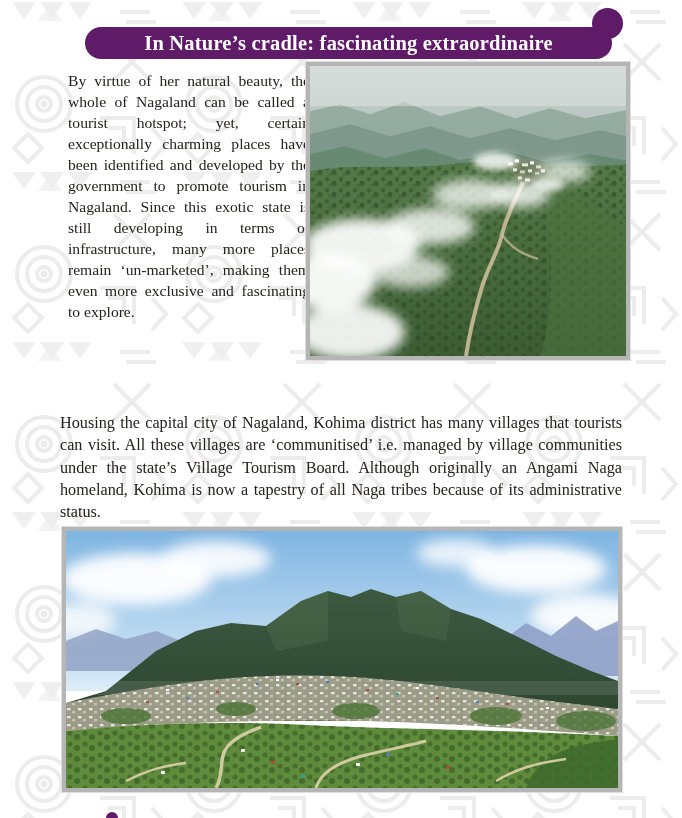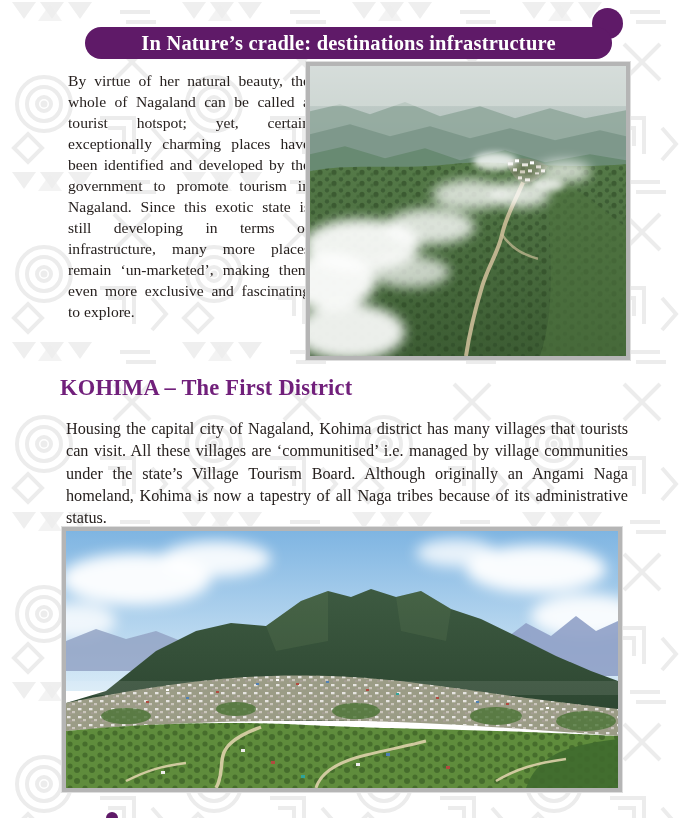--- a/index.html
+++ b/index.html
@@ -17,21 +17,21 @@
   .banner span{color:#ffffff;font-weight:bold;font-size:20.5px;letter-spacing:0.2px;}
   .intro{
     position:absolute;left:60px;top:62px;width:242px;margin:8px;
     font-size:15.6px;line-height:21px;text-align:justify;
   }
   .kohima-heading{
     position:absolute;left:60px;top:375px;margin:0;
     font-size:22.5px;font-weight:bold;color:#71207b;letter-spacing:0.2px;
   }
   .kohima-text{
-    position:absolute;left:60px;top:412px;width:562px;margin:6px;
+    position:absolute;left:60px;top:412px;width:562px;margin:0;
     font-size:16.2px;line-height:22.3px;text-align:justify;
   }
   .photo-frame{
     position:absolute;box-sizing:border-box;background:#fff;
     border:4px solid #b5b5b5;outline:1px solid #dedede;
   }
   .photo-frame svg{display:block;width:100%;height:100%;}
   .photo1{left:306px;top:62px;width:324px;height:298px;}
   .photo2{left:62px;top:527px;width:560px;height:265px;}
 </style>
@@ -65,21 +65,21 @@
         <circle cx="44" cy="104" r="3.5" fill="#ececec"></circle>
       </pattern>
     </defs>
     <rect x="0" y="0" width="682" height="818" fill="url(#tribal)"></rect>
   </svg>
 
   <div class="accent-circle"></div>
   <div class="bottom-dot"></div>
 
   <div class="banner">
-    <span>In Nature’s cradle: destinations infrastructure</span>
+    <span>In Nature’s cradle: fascinating extraordinaire</span>
   </div>
 
   <p class="intro">By virtue of her natural beauty, the whole of Nagaland can be called a tourist hotspot; yet, certain exceptionally charming places have been identified and developed by the government to promote tourism in Nagaland. Since this exotic state is still developing in terms of infrastructure, many more places remain ‘un-marketed’, making them even more exclusive and fascinating to explore.</p>
 
   <figure class="photo-frame photo1" style="margin:0;">
     <svg viewBox="0 0 316 289" preserveAspectRatio="none" xmlns="http://www.w3.org/2000/svg">
       <defs>
         <linearGradient id="p1sky" x1="0" y1="0" x2="0" y2="1">
           <stop offset="0" stop-color="#ccd4d3"></stop>
             <stop offset="1" stop-color="#9db2a8"></stop>
@@ -143,21 +143,20 @@
           <ellipse cx="255" cy="105" rx="26" ry="11" opacity="0.7"></ellipse>
           <ellipse cx="40" cy="265" rx="55" ry="28" opacity="0.9"></ellipse>
           <ellipse cx="100" cy="205" rx="40" ry="16" opacity="0.7"></ellipse>
         </g>
         <ellipse cx="185" cy="95" rx="22" ry="9" opacity="0.8" filter="url(#p1blur2)"></ellipse>
         <ellipse cx="238" cy="118" rx="16" ry="7" opacity="0.75" filter="url(#p1blur2)"></ellipse>
       </g>
     </svg>
   </figure>
 
-  <h2 class="kohima-heading">KOHIMA – The First District</h2>
   <p class="kohima-text">Housing the capital city of Nagaland, Kohima district has many villages that tourists can visit. All these villages are ‘communitised’ i.e. managed by village communities under the state’s Village Tourism Board.  Although originally an Angami Naga homeland, Kohima is now a tapestry of all Naga tribes because of its administrative status.</p>
 
   <figure class="photo-frame photo2" style="margin:0;">
     <svg viewBox="0 0 552 257" preserveAspectRatio="none" xmlns="http://www.w3.org/2000/svg">
       <defs>
         <linearGradient id="p2sky" x1="0" y1="0" x2="0" y2="1">
           <stop offset="0" stop-color="#7fb5e2"></stop>
             <stop offset="1" stop-color="#d9ebf7"></stop>
         </linearGradient>
         <linearGradient id="p2mtn" x1="0" y1="0" x2="0" y2="1">

